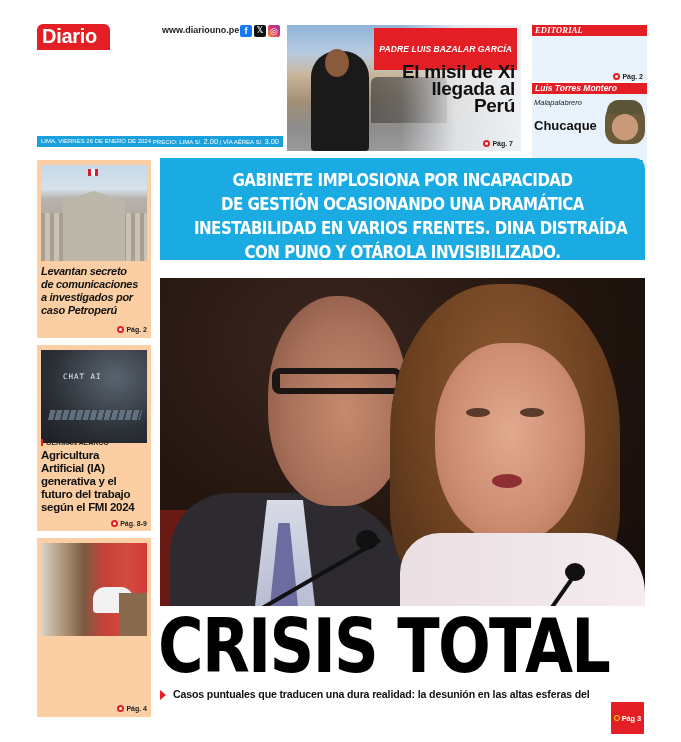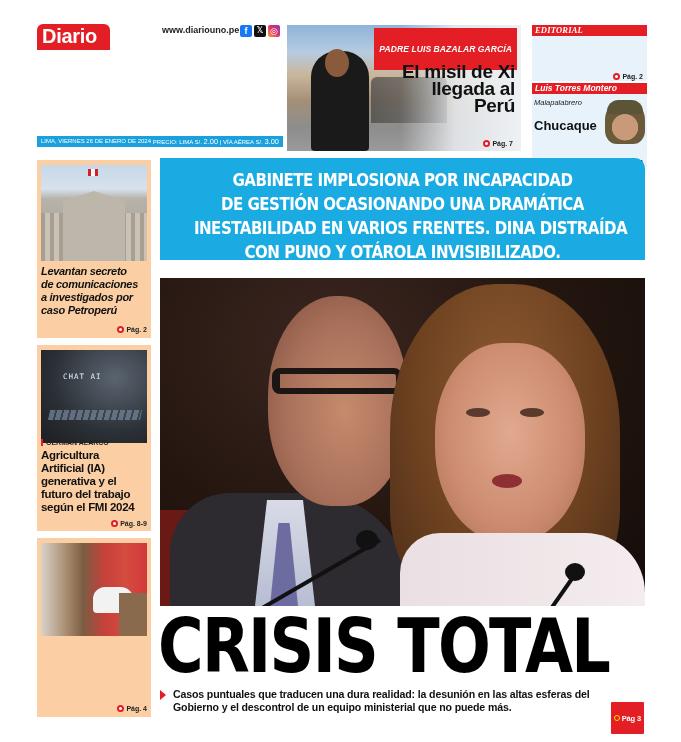--- a/index.html
+++ b/index.html
@@ -243,18 +243,17 @@
   <div class="mic1-head"></div>
   <div class="mic2"></div>
   <div class="mic2-head"></div>
 </div>
 
 <div class="abs big-head">CRISIS TOTAL</div>
 
 <div class="abs summary">
   <span class="summary-arrow"></span>
   <div>Casos puntuales que traducen una dura realidad: la desunión en las altas esferas del</div>
-  <div>Gobierno y el descontrol de un equipo ministerial que no puede más.</div>
   <span class="summary-pag">
       <span class="dot"></span>
       <span>Pág 3</span>
     </span>
 </div>
 
 </body></html>

